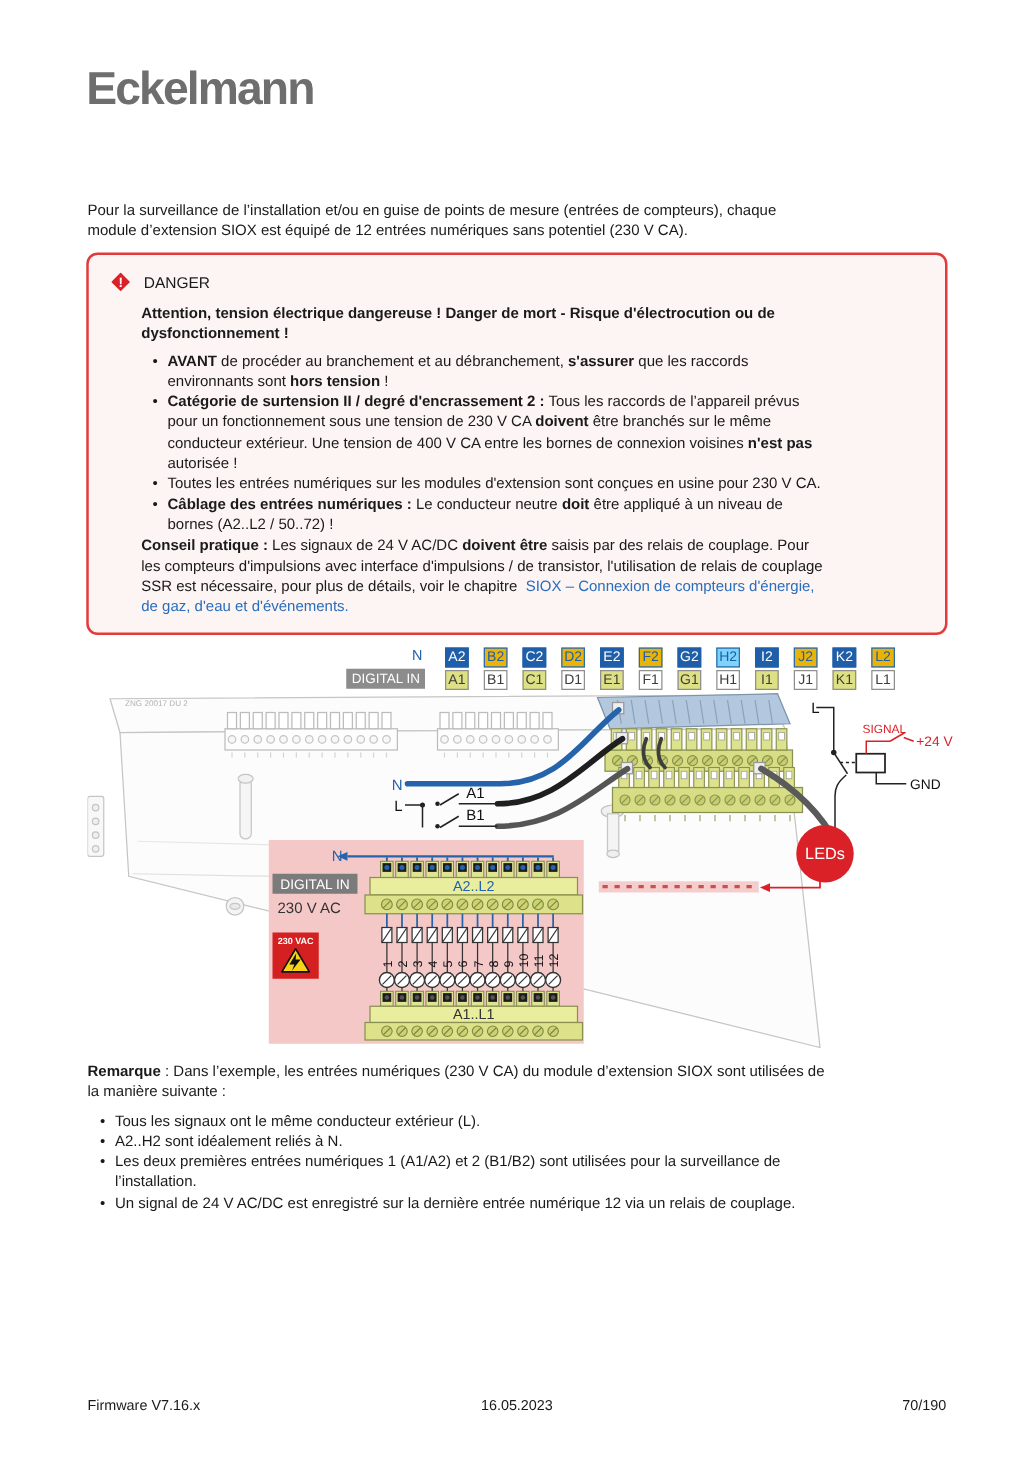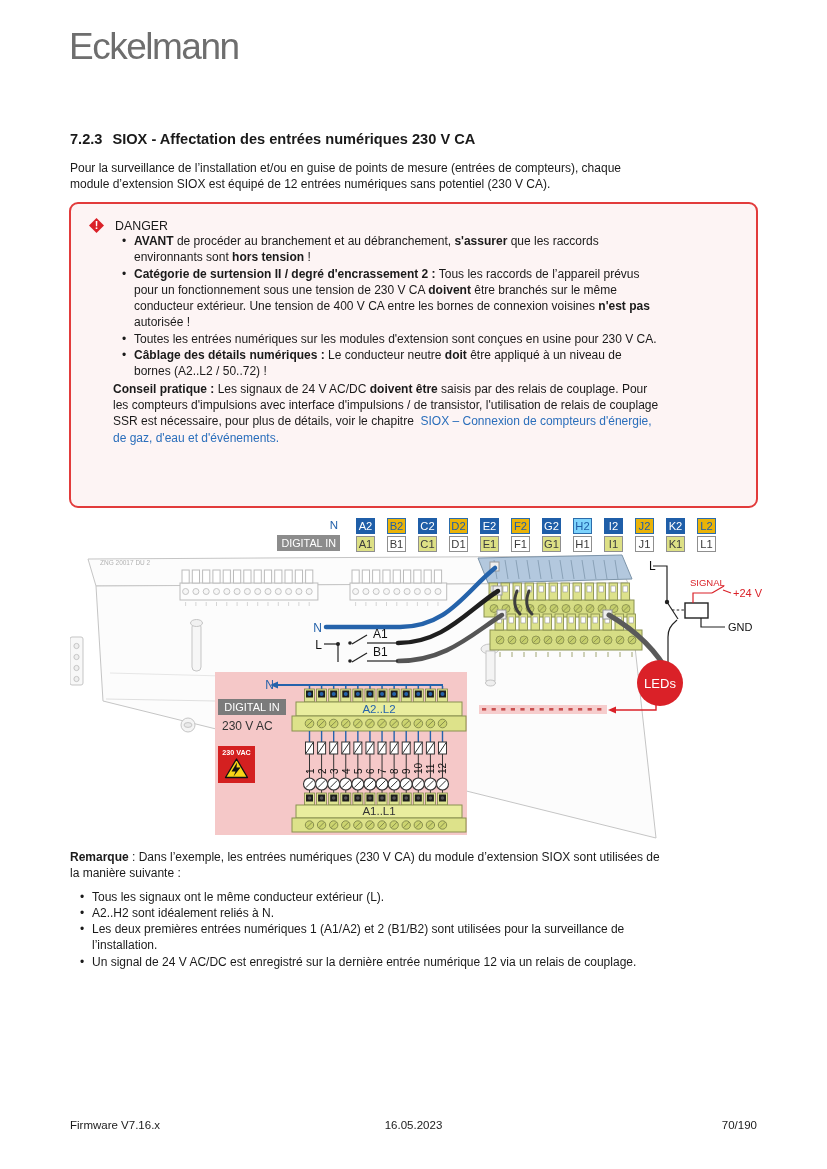--- a/index.html
+++ b/index.html
@@ -1,19 +1,19 @@
 <!DOCTYPE html>
 <html><head>
 <meta charset="utf-8">
 <style>
   *{margin:0;padding:0;box-sizing:border-box}
   html,body{background:#e8e8e8}
   .page{position:relative;width:827px;height:1169px;background:#fff;margin:0 auto;
         font-family:"Liberation Sans",sans-serif;color:#1a1a1a;overflow:hidden}
-  .logo{position:absolute;left:69px;top:26px;font-size:37px;font-weight:normal;color:#6e6e6e;letter-spacing:-1.5px}
+  .logo{position:absolute;left:69px;top:50px;font-size:37px;font-weight:bold;color:#6e6e6e;letter-spacing:-1.5px}
   .heading{position:absolute;left:70px;top:131px;font-size:14.6px;font-weight:bold;display:flex;gap:10px;white-space:pre}
   .body-text{font-size:12px;line-height:16.3px;white-space:pre-wrap}
   .intro{position:absolute;left:70px;top:160px;width:692px}
   .danger-box{position:absolute;left:69px;top:202px;width:689px;height:306px;border:2px solid #e23b3b;
               border-radius:9px;background:#fdf4f4;padding:12px 14px 10px 16px}
   .danger-head{display:flex;align-items:center;gap:11px;margin-left:2px;margin-top:2px}
   .danger-title{font-size:12.4px;font-weight:normal}
   .danger-lead{margin:9px 0 6px 26px;font-weight:bold}
   .bullet-row{display:flex;margin-left:35px}
   .bullet-row .mk{width:12px;flex:none;font-size:12px;line-height:16.3px}
@@ -41,56 +41,54 @@
   .footer .c{text-align:center}
   .footer .r{text-align:right}
 </style>
 </head>
 <body>
 
 <div class="page">
 
   <div class="logo">Eckelmann</div>
 
-  <div class="heading">
-    <span>7.2.3</span>
-    <span>SIOX - Affectation des entrées numériques 230 V CA</span>
-  </div>
 
   <div class="intro body-text">Pour la surveillance de l’installation et/ou en guise de points de mesure (entrées de compteurs), chaque
 module d’extension SIOX est équipé de 12 entrées numériques sans potentiel (230 V CA).</div>
 
   <div class="danger-box">
     <div class="danger-head">
       <svg width="15" height="15" viewBox="0 0 14 14">
         <polygon points="7,0 14,7 7,14 0,7" fill="#da2128"></polygon>
         <text x="7" y="10.6" text-anchor="middle" font-size="10" font-weight="bold" fill="#fff">!</text>
       </svg>
       <span class="danger-title">DANGER</span>
     </div>
+    <div class="danger-lead body-text"><span class="b">Attention, tension électrique dangereuse ! Danger de mort - Risque d'électrocution ou de
+dysfonctionnement !</span></div>
     <div>
         <div class="bullet-row">
           <span class="mk">•</span>
           <div class="bullet-text body-text"><span class="b">AVANT</span><span> de procéder au branchement et au débranchement, </span><span class="b">s'assurer</span><span> que les raccords
 environnants sont </span><span class="b">hors tension</span><span> !</span></div>
         </div>
         <div class="bullet-row">
           <span class="mk">•</span>
           <div class="bullet-text body-text"><span class="b">Catégorie de surtension II / degré d'encrassement 2 :</span><span> Tous les raccords de l’appareil prévus
 pour un fonctionnement sous une tension de 230 V CA </span><span class="b">doivent</span><span> être branchés sur le même
 conducteur extérieur. Une tension de 400 V CA entre les bornes de connexion voisines </span><span class="b">n'est pas</span><span>
 autorisée !</span></div>
         </div>
         <div class="bullet-row">
           <span class="mk">•</span>
           <div class="bullet-text body-text"><span>Toutes les entrées numériques sur les modules d'extension sont conçues en usine pour 230 V CA.</span></div>
         </div>
         <div class="bullet-row">
           <span class="mk">•</span>
-          <div class="bullet-text body-text"><span class="b">Câblage des détails numériques :</span><span> Le conducteur neutre </span><span class="b">doit</span><span> être appliqué à un niveau de
+          <div class="bullet-text body-text"><span class="b">Câblage des entrées numériques :</span><span> Le conducteur neutre </span><span class="b">doit</span><span> être appliqué à un niveau de
 bornes (A2..L2 / 50..72) !</span></div>
         </div>
       </div>
     <div class="danger-conseil body-text"><span class="b">Conseil pratique :</span><span> Les signaux de 24 V AC/DC </span><span class="b">doivent être</span><span> saisis par des relais de couplage. Pour
 les compteurs d'impulsions avec interface d'impulsions / de transistor, l'utilisation de relais de couplage
 SSR est nécessaire, pour plus de détails, voir le chapitre  </span><span class="link">SIOX – Connexion de compteurs d'énergie,
 de gaz, d'eau et d'événements.</span></div>
   </div>
 
   <div class="legend-row" style="top:517px">

